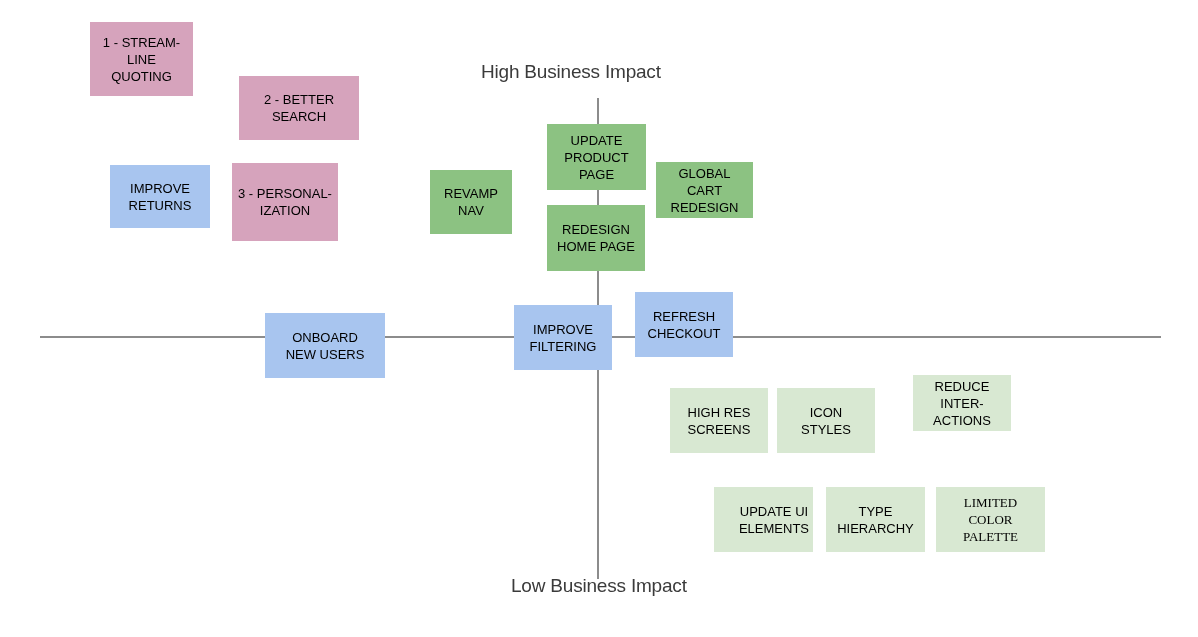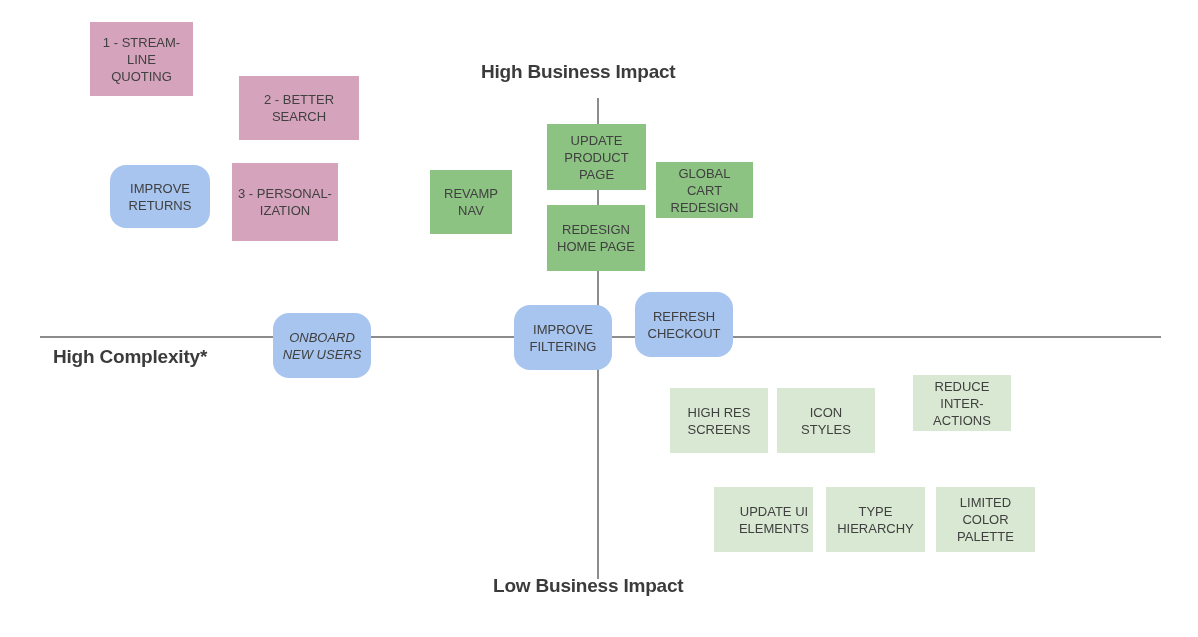--- a/index.html
+++ b/index.html
@@ -30,74 +30,73 @@
     height: 2px;
   }
   .axis-v {
     left: 597px;
     top: 98px;
     width: 2px;
     height: 481px;
   }
   .axis-label {
     position: absolute;
-    font-weight: bold;
+    font-weight: normal;
     font-size: 19px;
     color: #3b3b3b;
     letter-spacing: -0.2px;
     white-space: nowrap;
   }
   .label-top {
     left: 481px;
     top: 61px;
   }
   .label-bottom {
-    left: 493px;
+    left: 511px;
     top: 575px;
     text-align: right;
   }
   .label-left {
     left: 53px;
     top: 346px;
   }
   .label-right {
     left: 983px;
     top: 346px;
   }
   .card {
     position: absolute;
     display: flex;
     align-items: center;
     justify-content: center;
     text-align: center;
     font-size: 13px;
     line-height: 17px;
-    color: #404040;
+    color: #000000;
     box-sizing: border-box;
     padding: 2px 4px;
     z-index: 3;
   }
   .c-pink  { background: #d6a3bc; }
-  .c-blue  { background: #a8c5ef; border-radius: 16px; }
+  .c-blue  { background: #a8c5ef; }
   .c-green { background: #8cc282; }
   .c-mint  { background: #d8e8d2; }
 </style>
 </head>
 <body>
 
 <div id="canvas">
 
   <div class="axis axis-h"></div>
   <div class="axis axis-v"></div>
 
   <div class="axis-label label-top">High Business Impact</div>
 
   <div class="axis-label label-bottom">Low Business Impact</div>
 
-  <div class="axis-label label-left">High Complexity*</div>
 
 
   <div id="cards-layer">
       <div class="card c-pink" style="left: 90px; top: 22px; width: 103px; height: 74px;">
         <span style="white-space: pre-line;">1 - STREAM-
 LINE
 QUOTING</span>
       </div>
       <div class="card c-pink" style="left: 239px; top: 76px; width: 120px; height: 64px;">
         <span style="white-space: pre-line;">2 - BETTER
@@ -122,21 +121,21 @@
       </div>
       <div class="card c-green" style="left: 547px; top: 205px; width: 98px; height: 66px;">
         <span style="white-space: pre-line;">REDESIGN
 HOME PAGE</span>
       </div>
       <div class="card c-green" style="left: 656px; top: 162px; width: 97px; height: 56px;">
         <span style="white-space: pre-line;">GLOBAL
 CART
 REDESIGN</span>
       </div>
-      <div class="card c-blue" style="left: 273px; top: 313px; width: 98px; height: 65px; font-style: italic;">
+      <div class="card c-blue" style="left: 265px; top: 313px; width: 120px; height: 65px;">
         <span style="white-space: pre-line;">ONBOARD
 NEW USERS</span>
       </div>
       <div class="card c-blue" style="left: 514px; top: 305px; width: 98px; height: 65px;">
         <span style="white-space: pre-line;">IMPROVE
 FILTERING</span>
       </div>
       <div class="card c-blue" style="left: 635px; top: 292px; width: 98px; height: 65px;">
         <span style="white-space: pre-line;">REFRESH
 CHECKOUT</span>
@@ -155,20 +154,20 @@
 ACTIONS</span>
       </div>
       <div class="card c-mint" style="left: 714px; top: 487px; width: 99px; height: 65px; justify-content: flex-end;">
         <span style="white-space: pre-line;">UPDATE UI
 ELEMENTS</span>
       </div>
       <div class="card c-mint" style="left: 826px; top: 487px; width: 99px; height: 65px;">
         <span style="white-space: pre-line;">TYPE
 HIERARCHY</span>
       </div>
-      <div class="card c-mint" style="left: 936px; top: 487px; width: 99px; height: 65px;">
+      <div class="card c-mint" style="left: 936px; top: 487px; width: 109px; height: 65px; font-family: Liberation Serif, serif;">
         <span style="white-space: pre-line;">LIMITED
 COLOR
 PALETTE</span>
       </div>
     </div>
 
 </div>
 
 </body></html>

